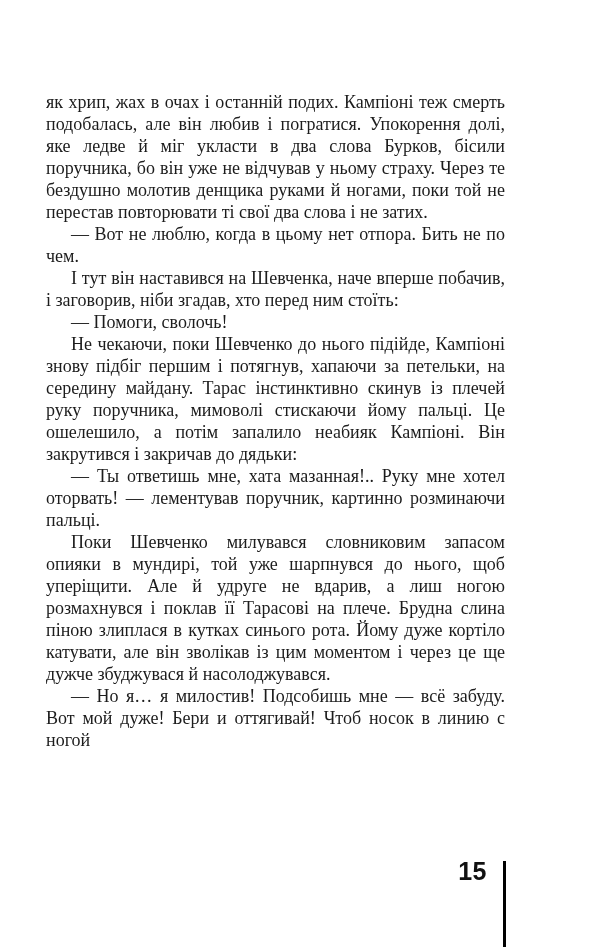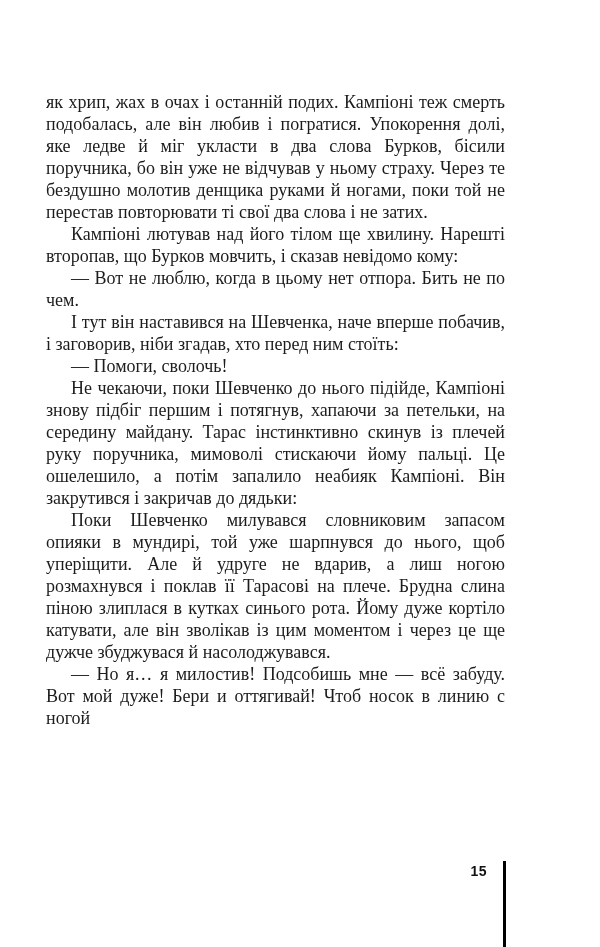--- a/index.html
+++ b/index.html
@@ -39,43 +39,43 @@
     text-indent: 25px;
   }
   .page-number {
     position: absolute;
     top: 860px;
     left: 447px;
     width: 40px;
     text-align: right;
     font-family: "Liberation Sans", "DejaVu Sans", sans-serif;
     font-weight: 700;
-    font-size: 14px;
+    font-size: 25px;
     line-height: 22px;
     letter-spacing: 0.5px;
     color: var(--pagenum-color, #111111);
   }
   .edge-bar {
     position: absolute;
     left: 503px;
     top: 861px;
     bottom: 0;
     width: 3px;
     background: var(--bar-color, #000000);
   }
 </style>
 </head>
 <body>
 
 <div class="page">
   <div class="text-block">
       <p class="para">як хрип, жах в очах і останній подих. Кампіоні теж смерть подобалась, але він любив і погратися. Упокорення долі, яке ледве й міг укласти в два слова Бурков, бісили поручника, бо він уже не відчував у ньому страху. Через те бездушно моло­тив денщика руками й ногами, поки той не перестав повто­рювати ті свої два слова і не затих.</p>
-      <p class="para indent">Кампіоні лютував над його тілом ще хвилину. Нарешті второпав, що Бурков мовчить, і сказав невідомо кому:</p>
       <p class="para indent">— Вот не люблю, когда в цьому нет отпора. Бить не по чем.</p>
       <p class="para indent">І тут він наставився на Шевченка, наче вперше побачив, і заговорив, ніби згадав, хто перед ним стоїть:</p>
       <p class="para indent">— Помоги, сволочь!</p>
       <p class="para indent">Не чекаючи, поки Шевченко до нього підійде, Кампіоні знову підбіг першим і потягнув, хапаючи за петельки, на середину майдану. Тарас інстинктивно скинув із плечей руку поручника, мимоволі стискаючи йому пальці. Це ошелеши­ло, а потім запалило неабияк Кампіоні. Він закрутився і за­кричав до дядьки:</p>
+      <p class="para indent">— Ты ответишь мне, хата мазанная!.. Руку мне хотел ото­рвать! — лементував поручник, картинно розминаючи пальці.</p>
       <p class="para indent">Поки Шевченко милувався словниковим запасом опияки в мундирі, той уже шарпнувся до нього, щоб уперіщити. Але й удруге не вдарив, а лиш ногою розмахнувся і поклав її Тара­сові на плече. Брудна слина піною злиплася в кутках синього рота. Йому дуже кортіло катувати, але він зволікав із цим моментом і через це ще дужче збуджувася й насолоджувався.</p>
       <p class="para indent">— Но я… я милостив! Подсобишь мне — всё забуду. Вот мой дуже! Бери и оттягивай! Чтоб носок в линию с ногой</p>
     </div>
   <div class="page-number">15</div>
   <div class="edge-bar"></div>
 </div>
 
 </body></html>

